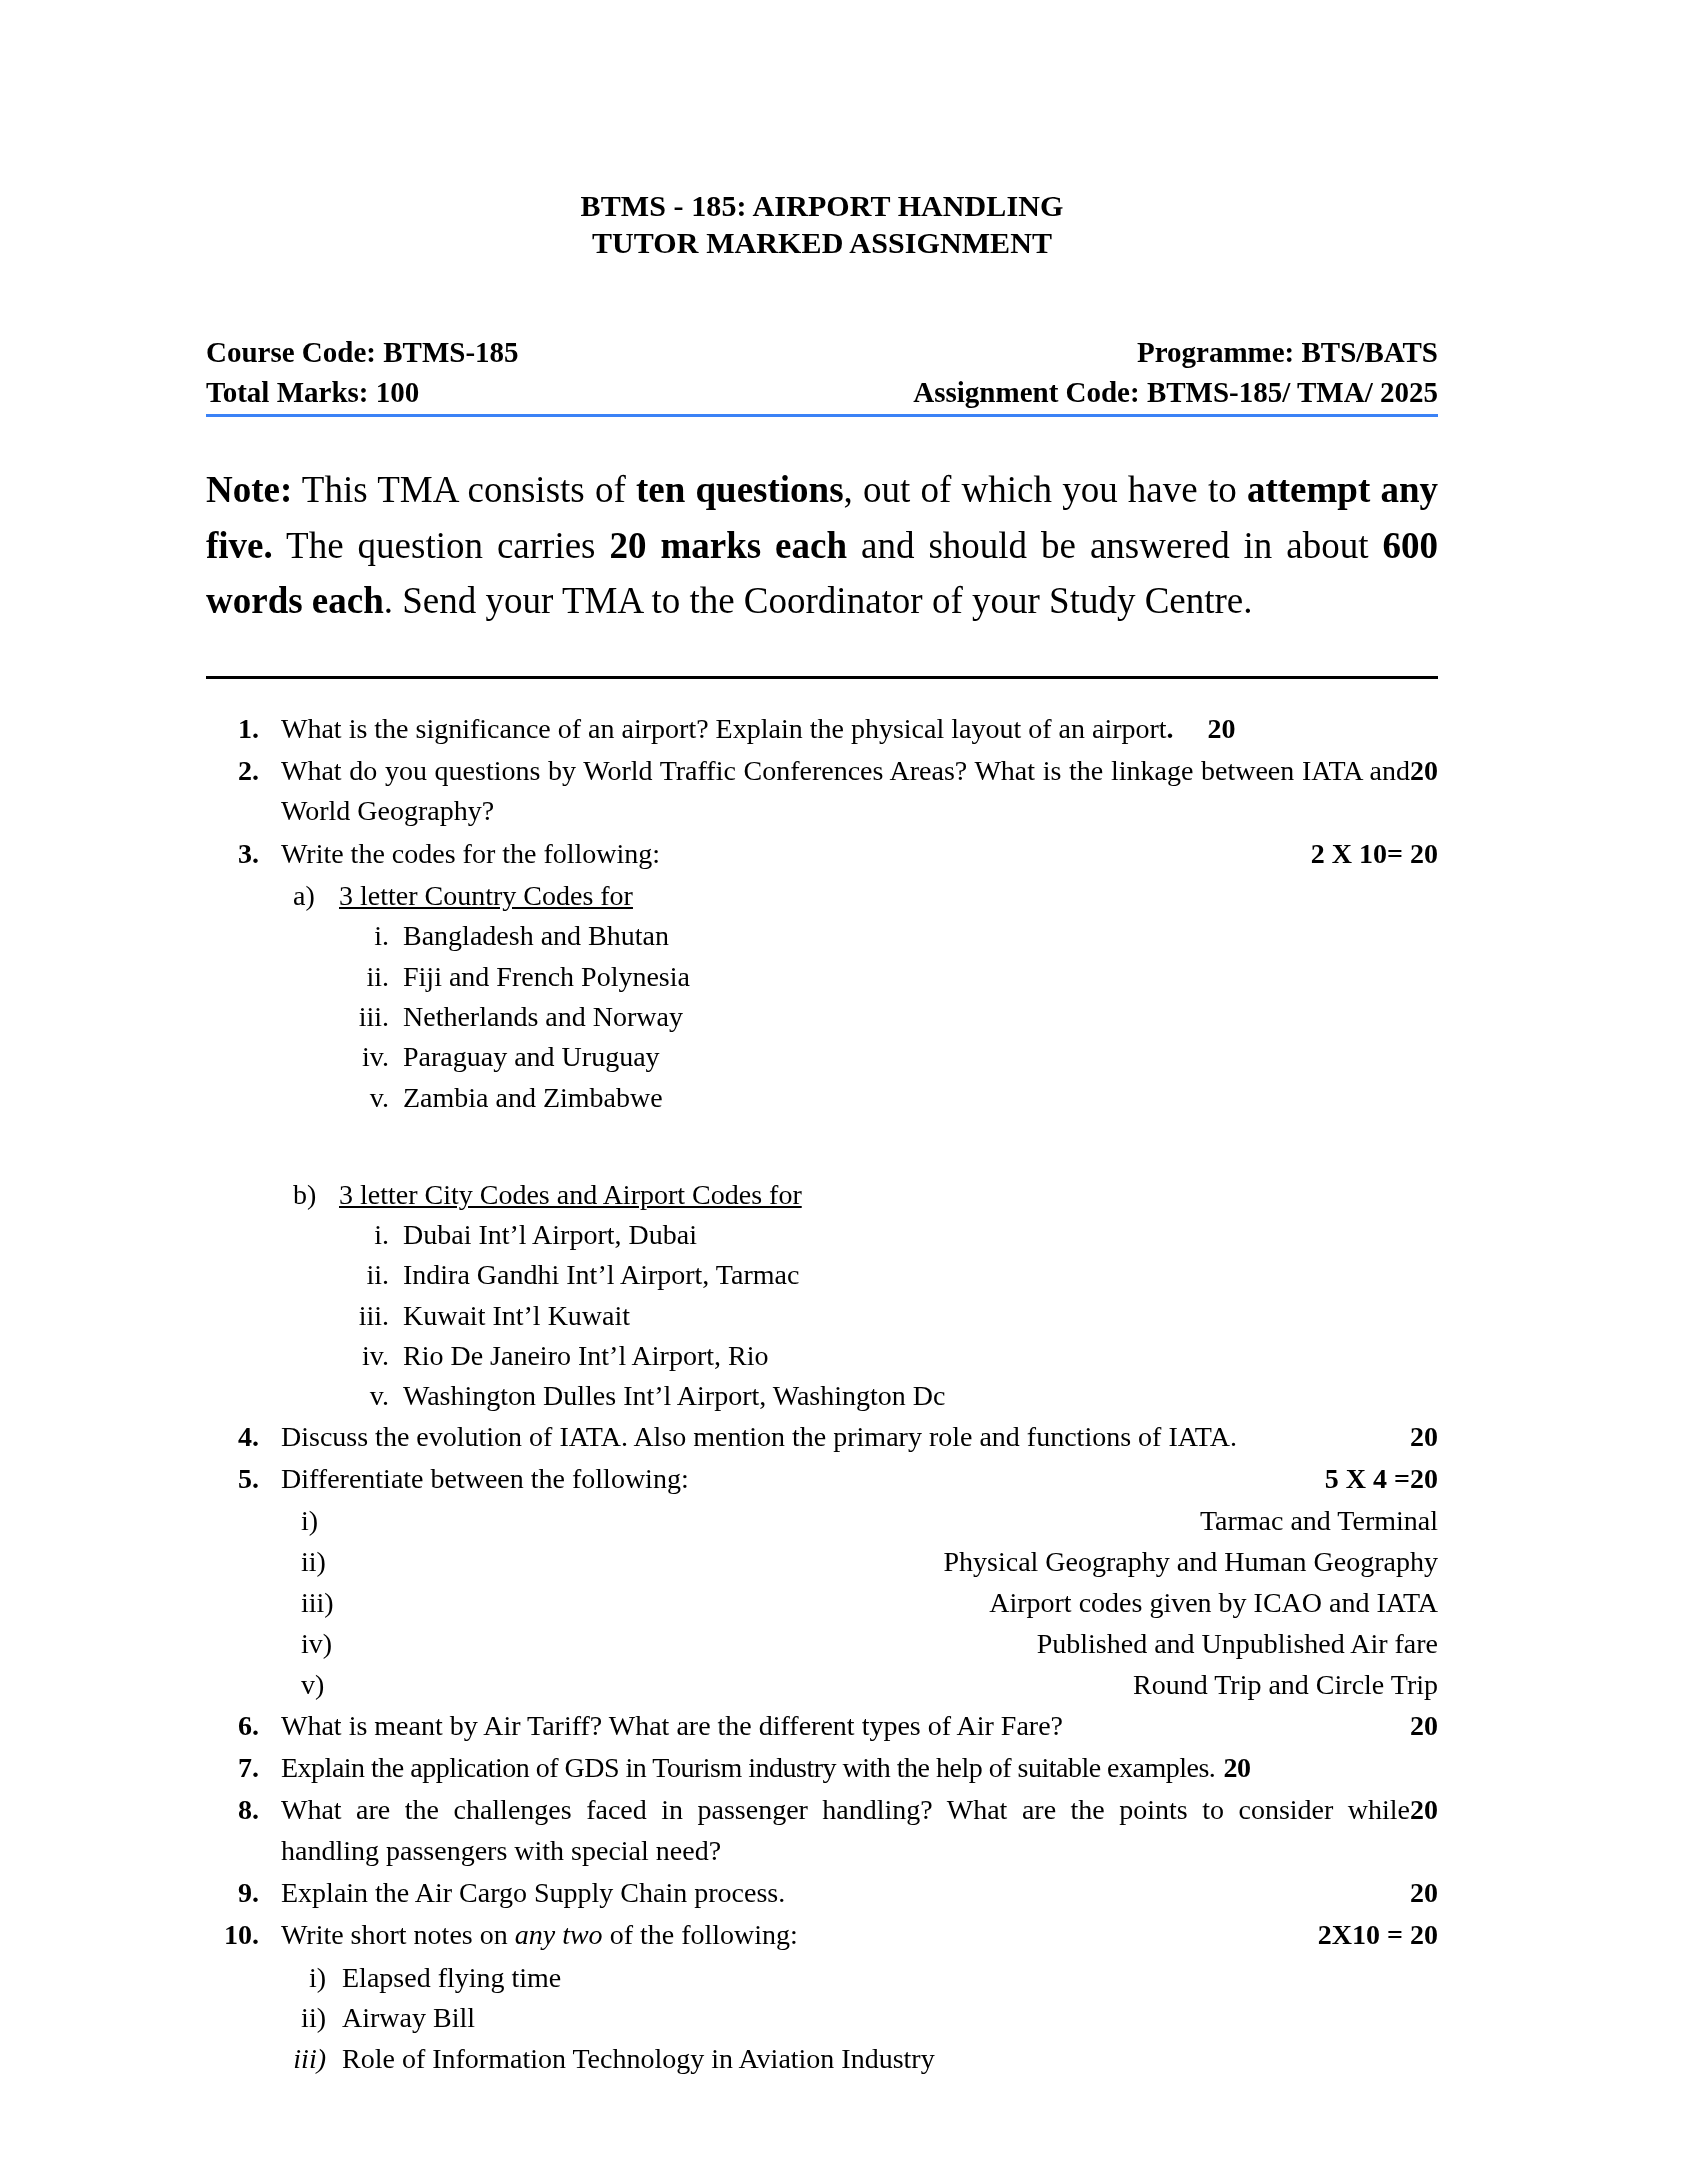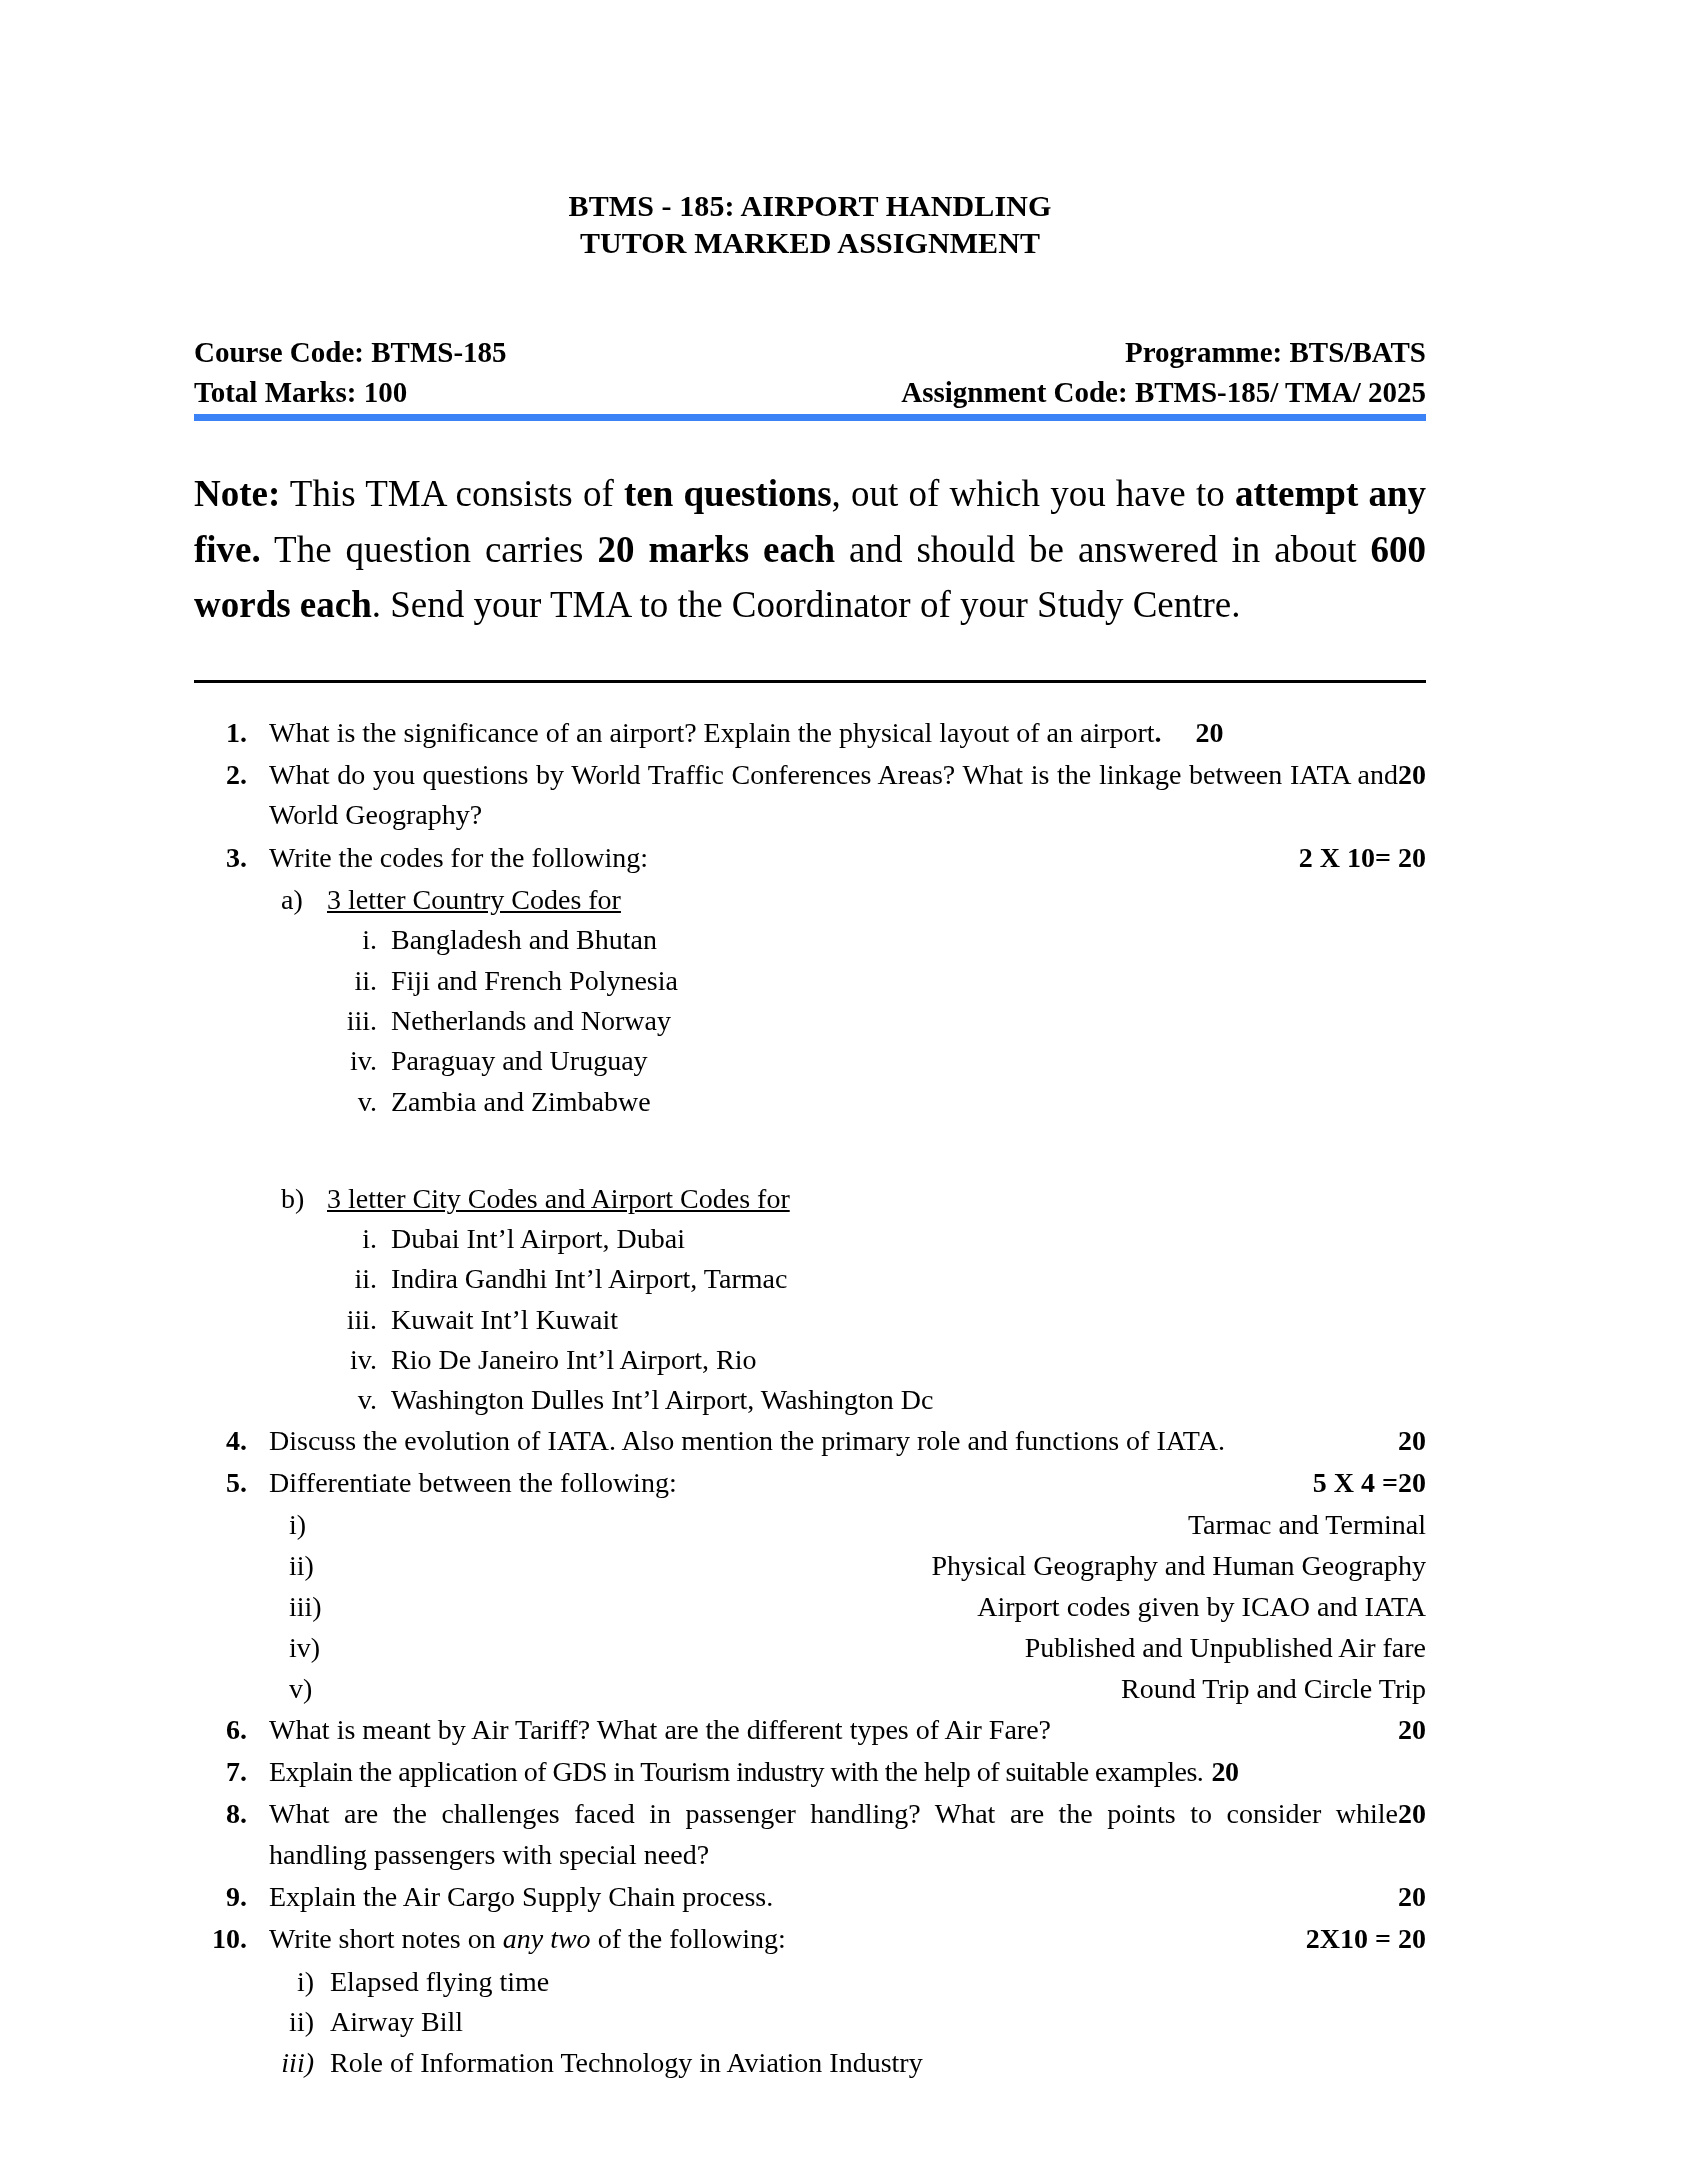--- a/index.html
+++ b/index.html
@@ -16,41 +16,41 @@
   }
   .page {
     position: relative;
     width: 1683px;
     height: 2178px;
     box-sizing: border-box;
     padding: 0;
   }
   .content {
     position: absolute;
-    left: 194px;
+    left: 206px;
     top: 0;
     width: 1232px;
   }
 
   
   .title-block {
     padding-top: 188px;
     text-align: center;
   }
   .title-line {
     font-size: 30px;
     font-weight: bold;
     line-height: 1.22;
     letter-spacing: 0.1px;
   }
 
   
   .meta-block {
     margin-top: 71px;
-    border-bottom: 7px solid #3b82f6;
+    border-bottom: 3px solid #3b82f6;
     padding-bottom: 2px;
   }
   .meta-row {
     display: flex;
     justify-content: space-between;
     align-items: baseline;
     font-size: 29px;
     font-weight: bold;
     line-height: 1.38;
     white-space: nowrap;

